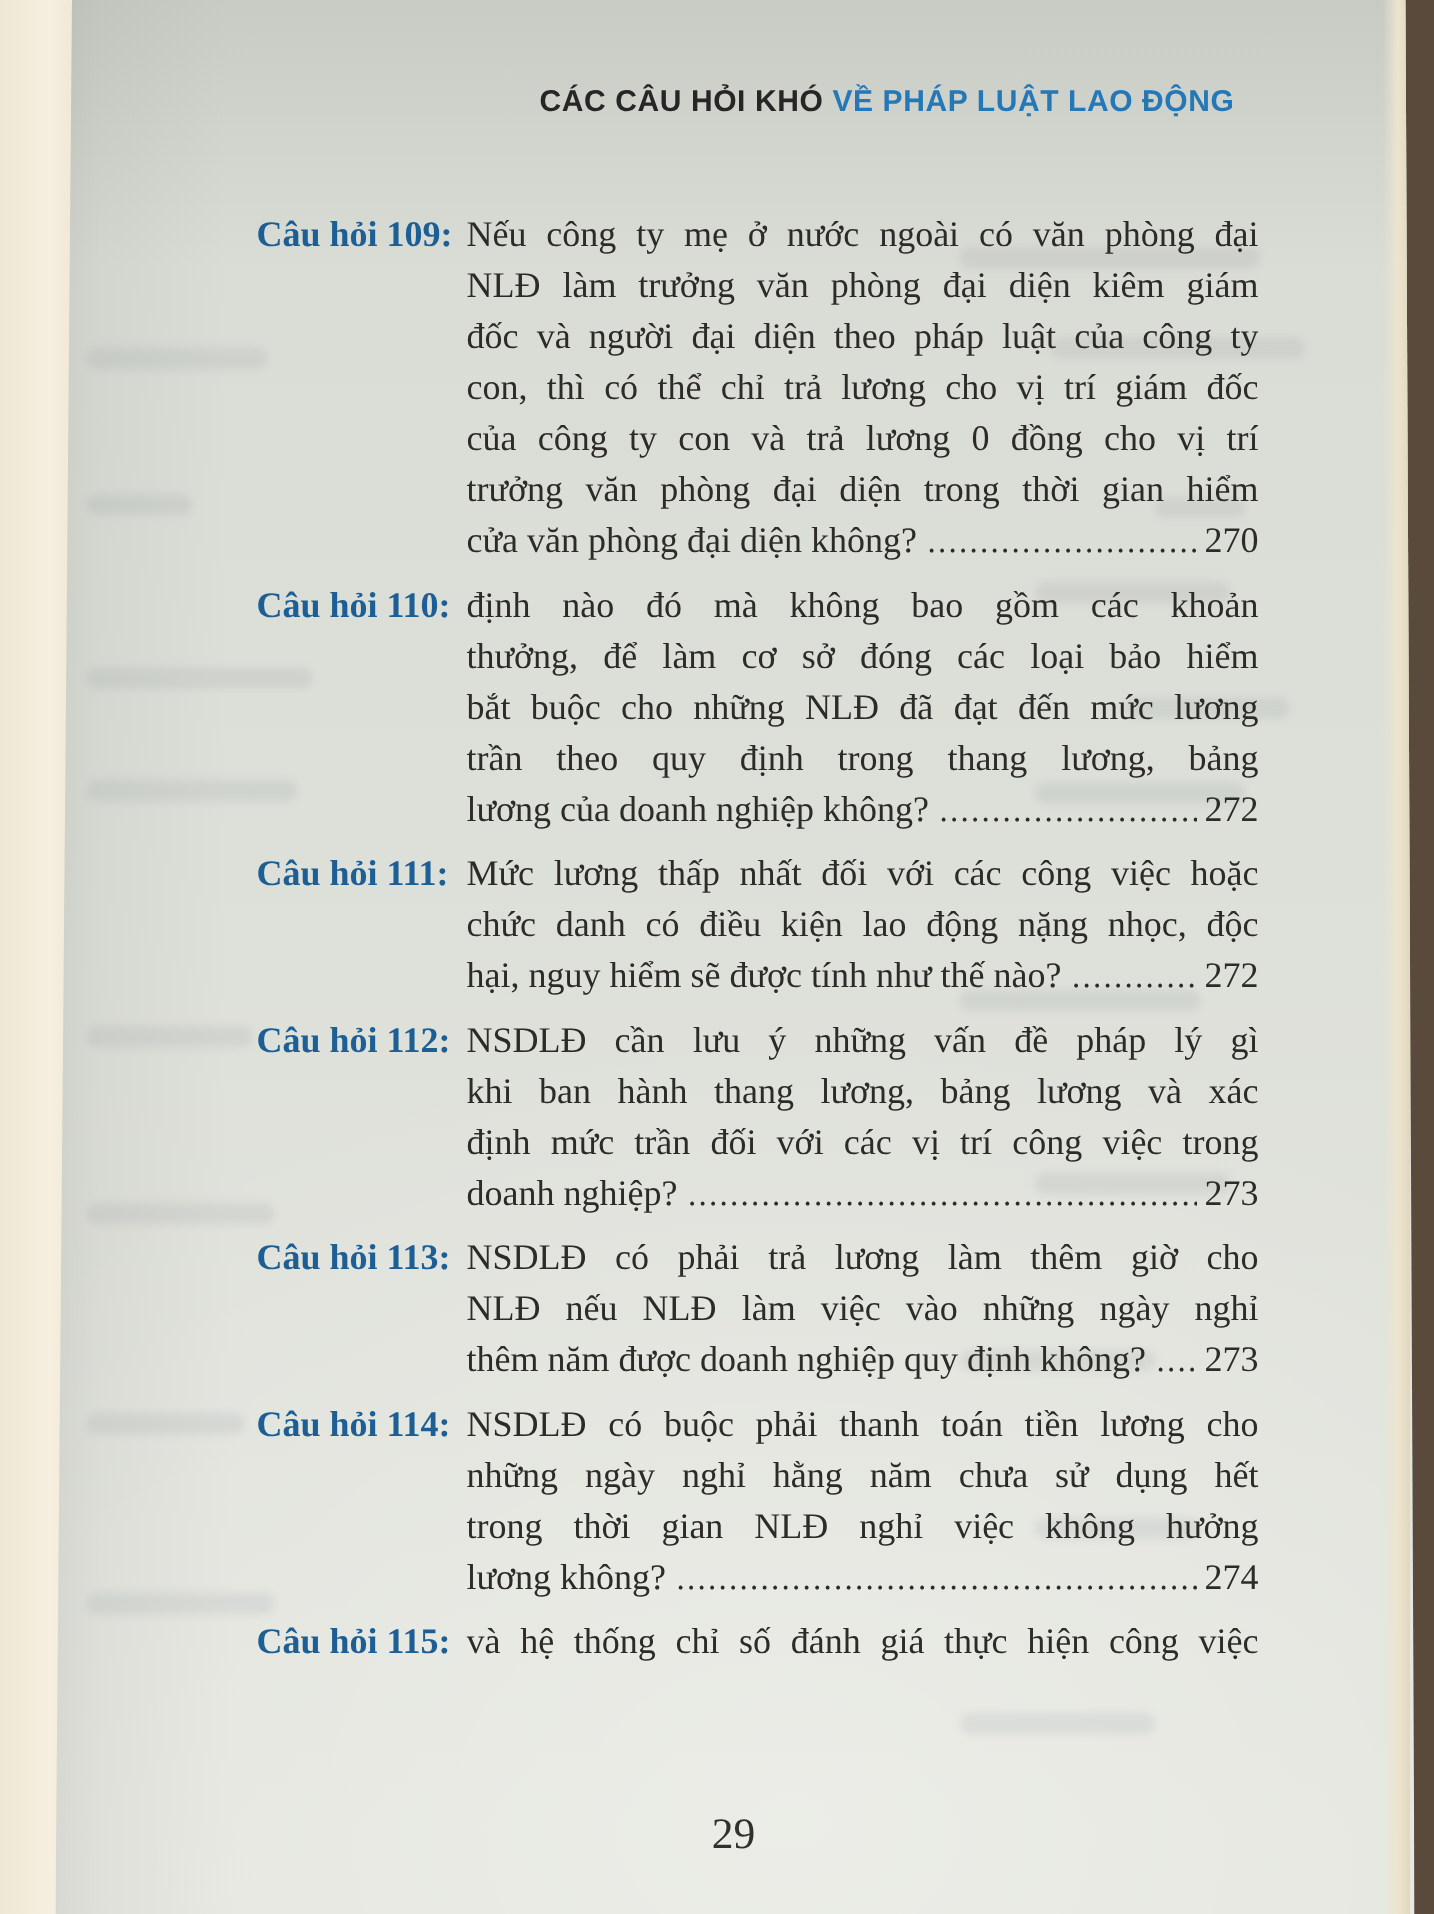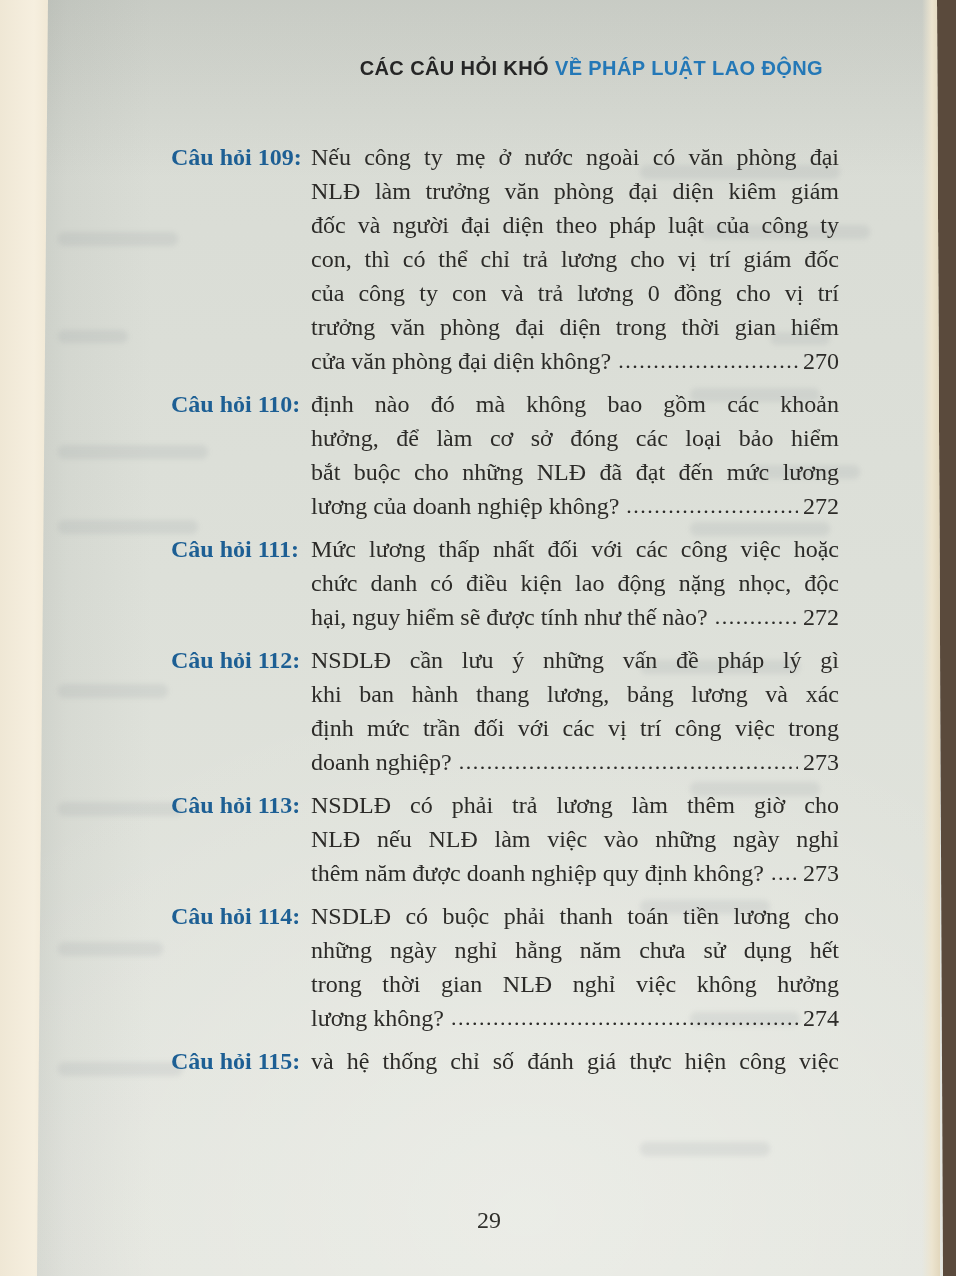--- a/index.html
+++ b/index.html
@@ -45,21 +45,21 @@
   .toc{position:absolute;left:171px;top:116px;width:668px;color:#2c2b28;font-size:24px;line-height:34px;margin-top:24px;}
   .entry{position:relative;padding-left:140px;margin-bottom:9px;}
   .entry-label{position:absolute;left:0;top:0;width:136px;font-weight:700;color:var(--label,#1d5f94);white-space:nowrap;}
   .jline{text-align:justify;height:34px;overflow:hidden;}
   .jline::after{content:"";display:inline-block;width:100%;height:0;}
   .tail{display:flex;align-items:flex-start;height:34px;}
   .tail-text{white-space:nowrap;}
   .leader{flex:1;overflow:hidden;white-space:nowrap;letter-spacing:1.5px;font-size:22px;margin:0 5px 0 7px;color:#2c2b28;}
   .page-ref{white-space:nowrap;}
   
-  .page-num{position:absolute;top:1207px;left:155px;width:668px;text-align:center;font-size:24px;color:#30302c;}
+  .page-num{position:absolute;top:1207px;left:155px;width:668px;text-align:center;font-size:29px;color:#30302c;}
 </style>
 </head>
 <body>
 
 <div class="scene">
   <div class="stack"></div>
 
   <div class="page">
     <div class="edge-strip"></div>
 
@@ -100,22 +100,23 @@
           <div class="jline">trưởng văn phòng đại diện trong thời gian hiểm</div>
           <div class="tail">
             <span class="tail-text">cửa văn phòng đại diện không?</span>
             <span class="leader">............................................................................................................................................................................................................................</span>
             <span class="page-ref">270</span>
           </div>
         </div>
         <div class="entry">
           <span class="entry-label">Câu hỏi 110:</span>
           <div class="jline">định nào đó mà không bao gồm các khoản</div>
-          <div class="jline">hưởng, để làm cơ sở đóng các loại bảo hiểm</div>
+          <div class="jline">thưởng, để làm cơ sở đóng các loại bảo hiểm</div>
           <div class="jline">bắt buộc cho những NLĐ đã đạt đến mức lương</div>
+          <div class="jline">trần theo quy định trong thang lương, bảng</div>
           <div class="tail">
             <span class="tail-text">lương của doanh nghiệp không?</span>
             <span class="leader">............................................................................................................................................................................................................................</span>
             <span class="page-ref">272</span>
           </div>
         </div>
         <div class="entry">
           <span class="entry-label">Câu hỏi 111:</span>
           <div class="jline">Mức lương thấp nhất đối với các công việc hoặc</div>
           <div class="jline">chức danh có điều kiện lao động nặng nhọc, độc</div>

